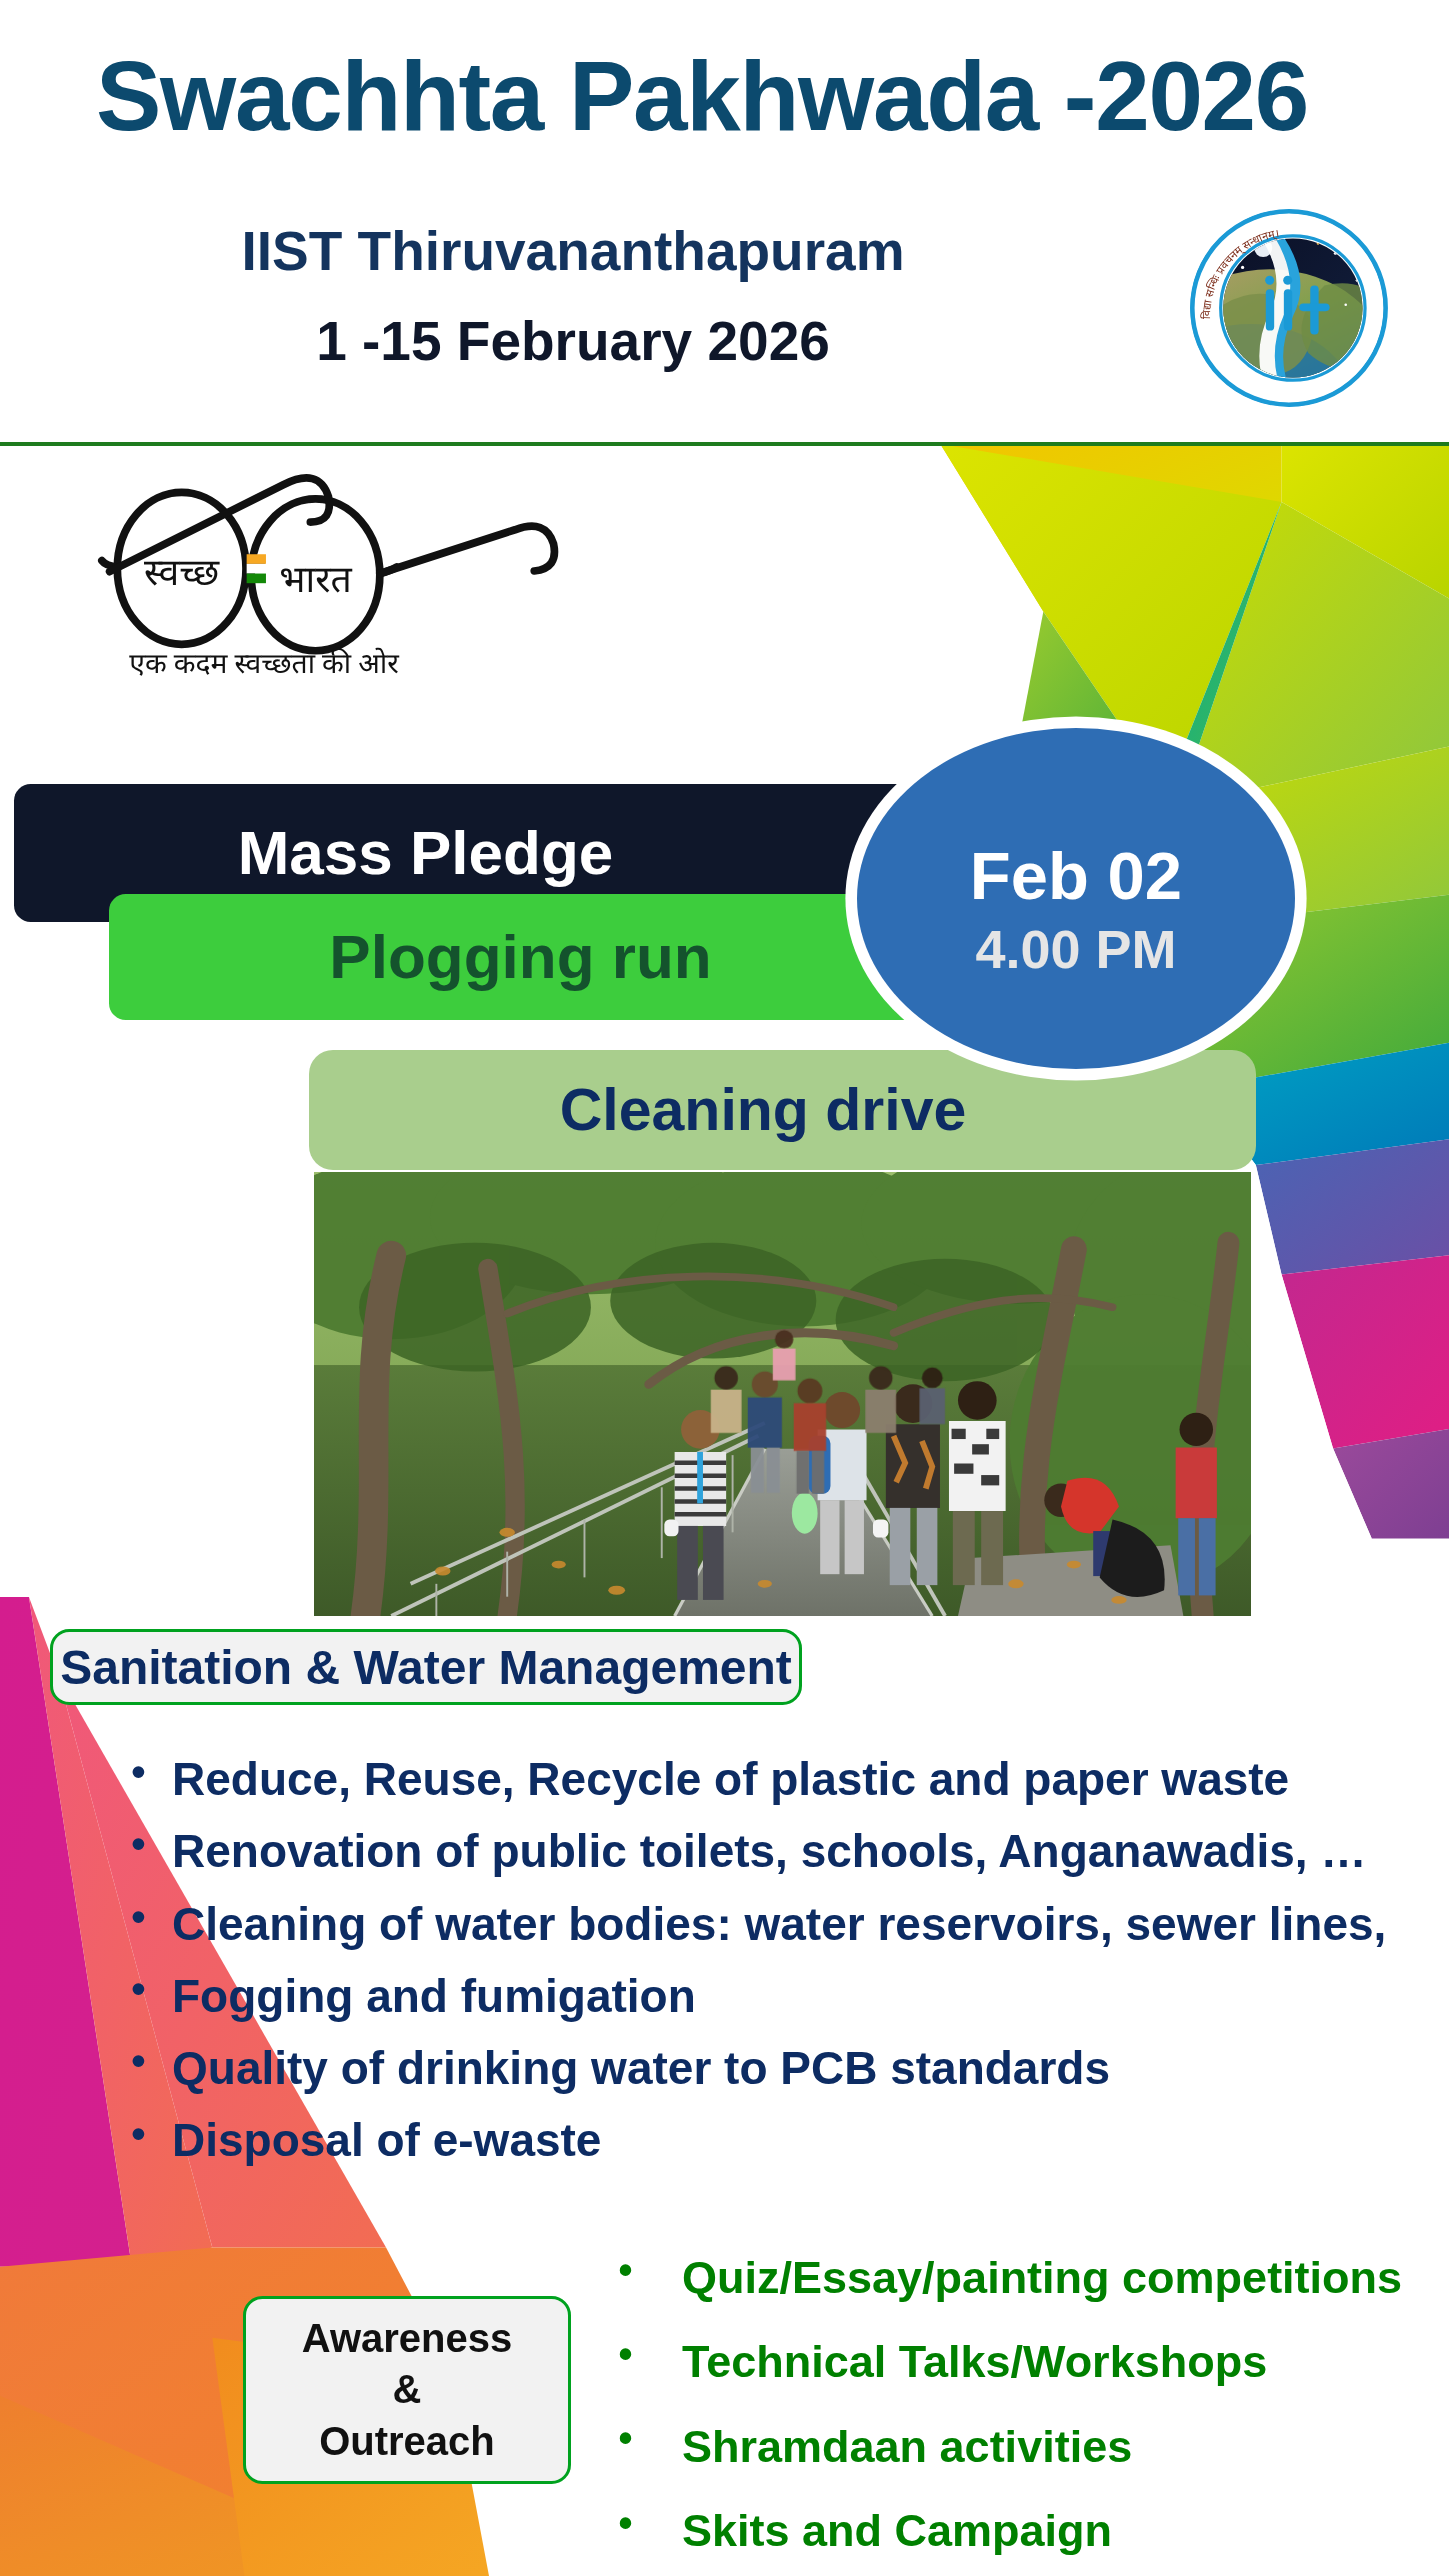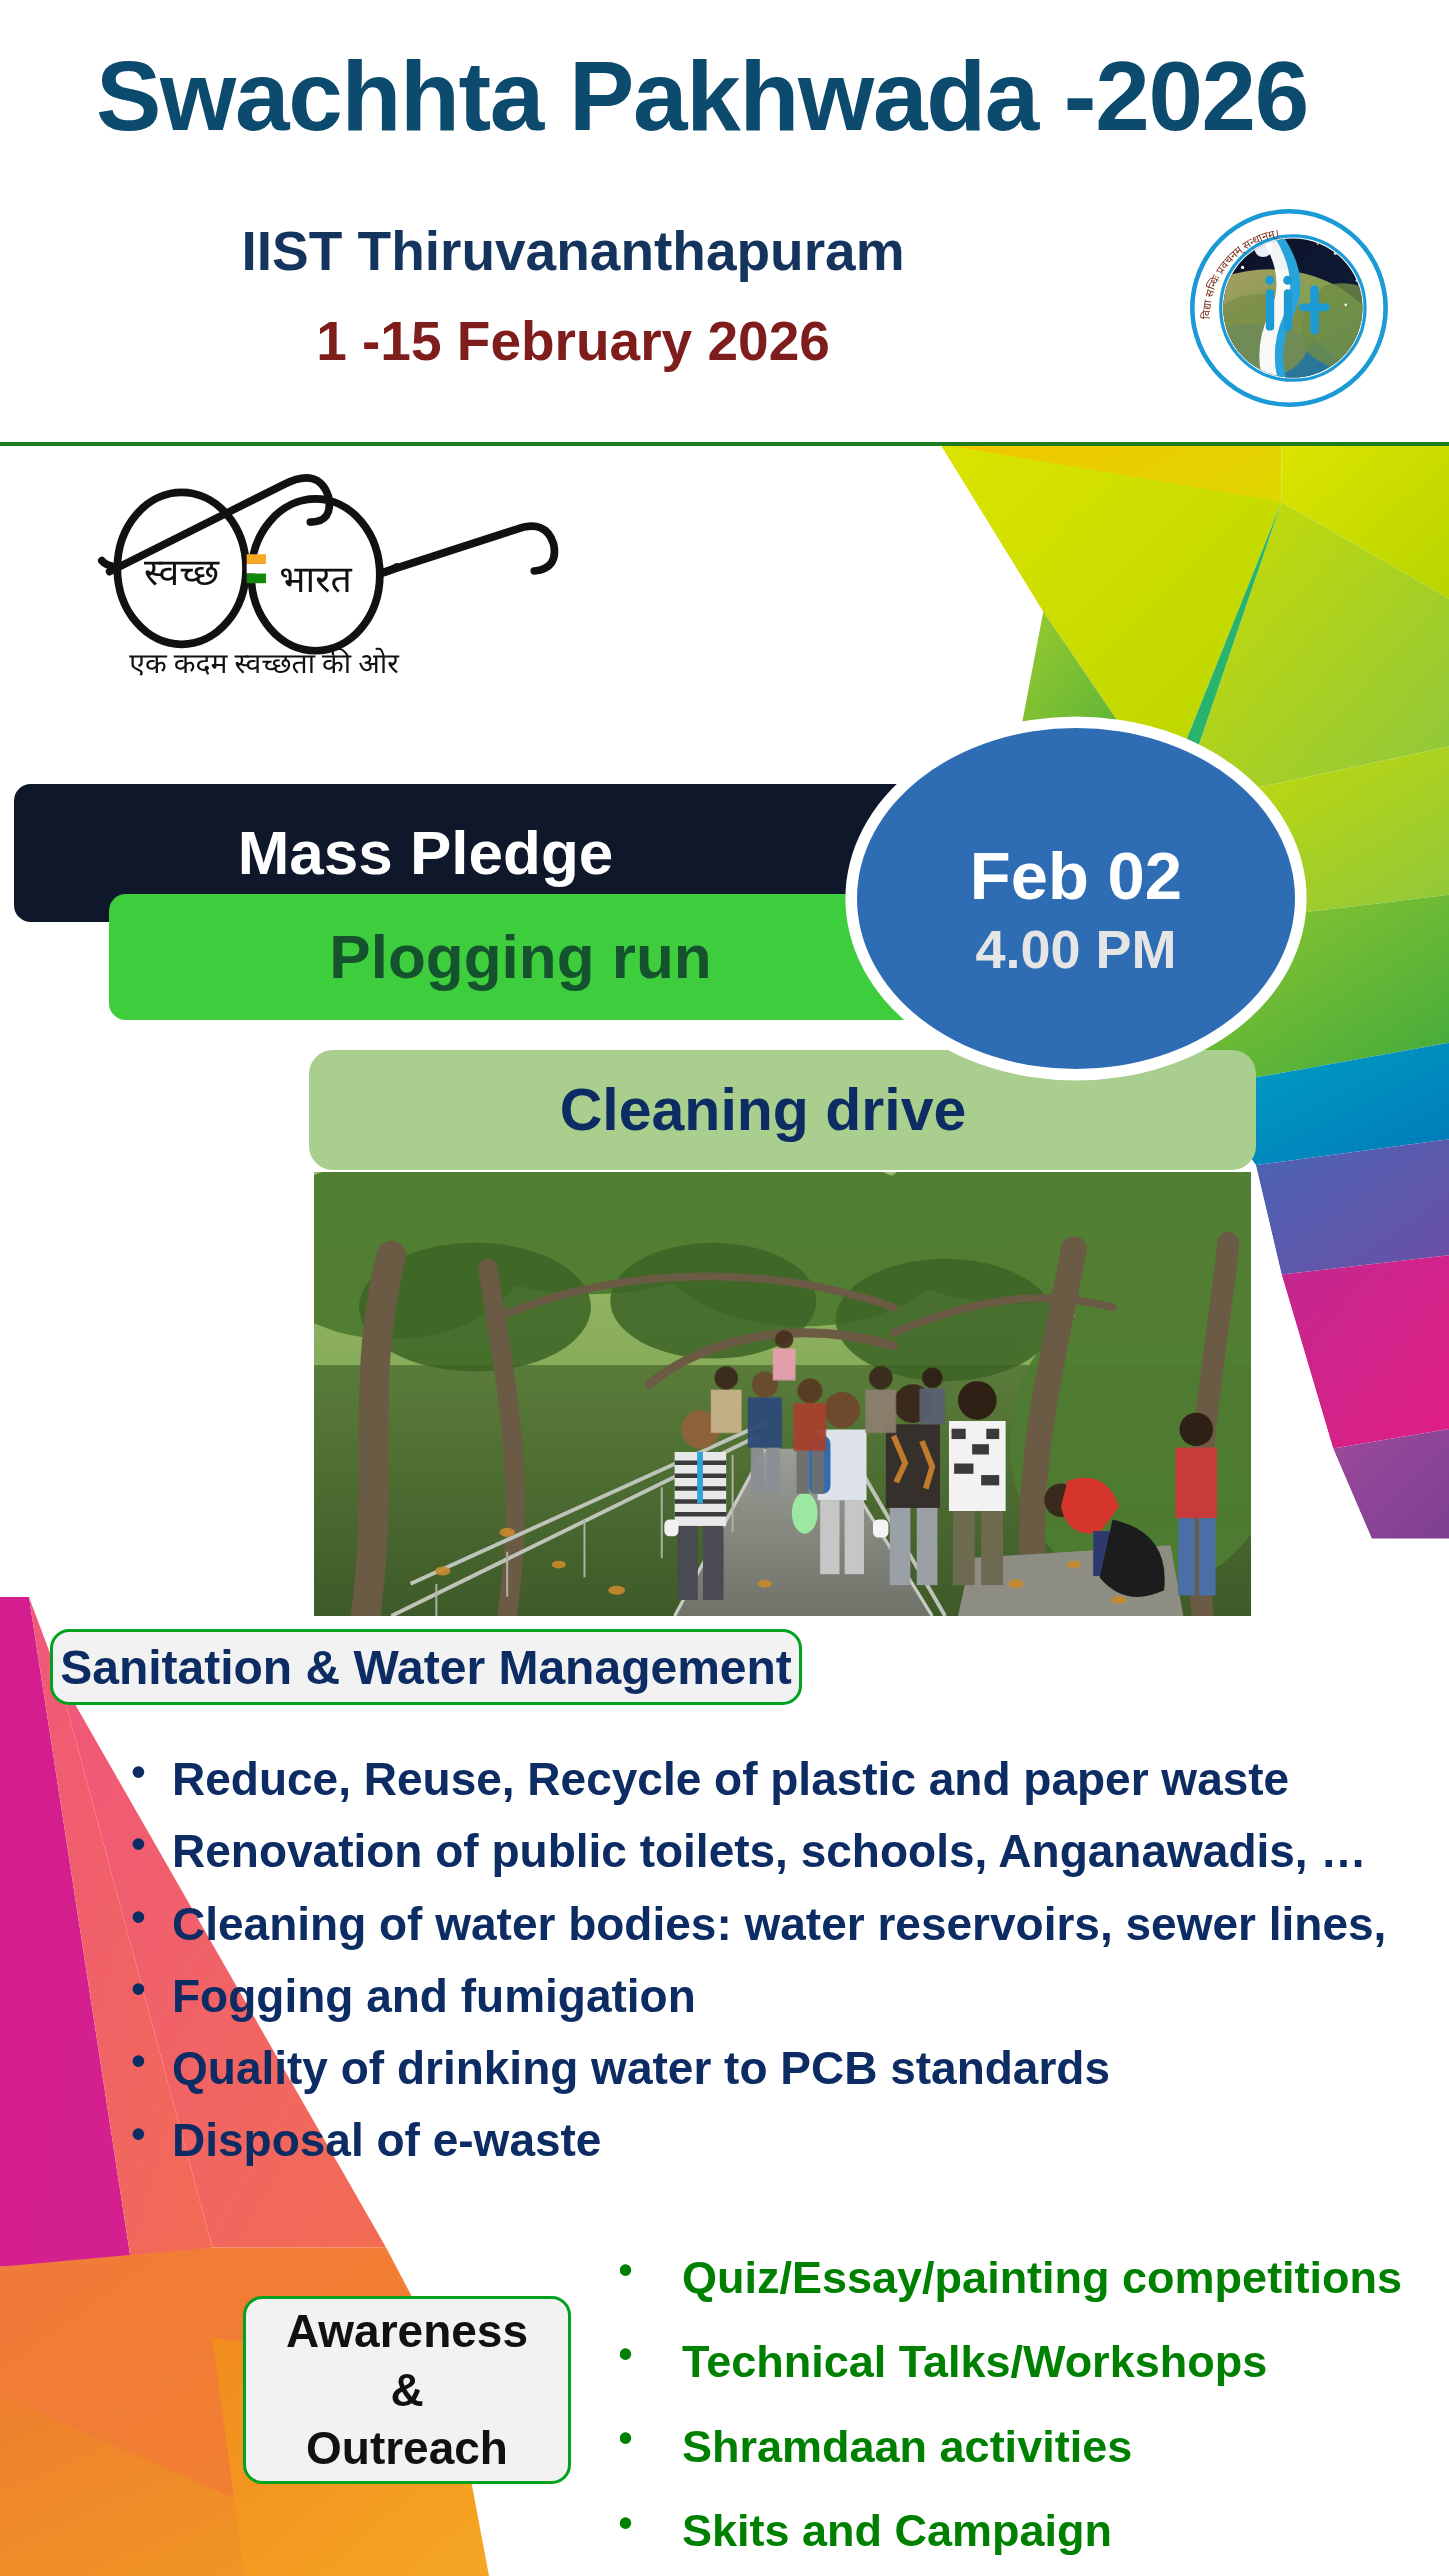--- a/index.html
+++ b/index.html
@@ -20,21 +20,21 @@
     position:absolute;left:0;top:40px;width:1404px;text-align:center;
     font-size:98px;font-weight:bold;color:#0c4a6e;letter-spacing:-1.3px;
     font-family:"Liberation Sans",sans-serif;white-space:nowrap;
   }
   #org{
     position:absolute;left:0;top:219px;width:1146px;text-align:center;
     font-size:55px;font-weight:bold;color:#14345E;white-space:nowrap;
   }
   #dates{
     position:absolute;left:0;top:309px;width:1146px;text-align:center;
-    font-size:55px;font-weight:bold;color:#7f1d1d;white-space:nowrap;
+    font-size:55px;font-weight:bold;color:#0f172a;white-space:nowrap;
   }
   #iist-logo{position:absolute;left:1173px;top:208px;width:232px;height:200px;}
   #divider{position:absolute;left:0;top:442px;width:1449px;height:3.9px;background:#1E7B1E;}
 
   
   #sb-logo{position:absolute;left:71px;top:459px;width:489px;height:222px;}
 
   
   .banner{
     position:absolute;display:flex;align-items:center;
@@ -70,21 +70,21 @@
 
   
   .sec-box{
     position:absolute;background:#F2F2F2;border:3.2px solid #00A21F;border-radius:19.3px;
     display:flex;align-items:center;justify-content:center;box-sizing:border-box;
   }
   #box-sanitation{left:50px;top:1629px;width:752px;height:76px;}
   #box-sanitation span{font-size:48px;font-weight:bold;color:#0D2C63;white-space:nowrap;}
 
   #box-awareness{left:243px;top:2296px;width:328px;height:188px;flex-direction:column;}
-  #box-awareness span{font-size:46px;font-weight:bold;color:#111111;line-height:1.28;text-align:right;}
+  #box-awareness span{font-size:40px;font-weight:bold;color:#111111;line-height:1.28;text-align:right;}
 
   
   #list-sanitation{position:absolute;left:126px;top:1755px;width:1372px;}
   #list-sanitation li{
     list-style:none;position:relative;padding-left:46px;margin-bottom:24px;
     font-size:46px;font-weight:bold;color:#0D2C63;white-space:nowrap;line-height:1.05;
   }
   #list-sanitation li:before{
     content:"\2022";position:absolute;left:5.2px;top:-3.9px;font-size:41px;color:#0D2C63;
   }

